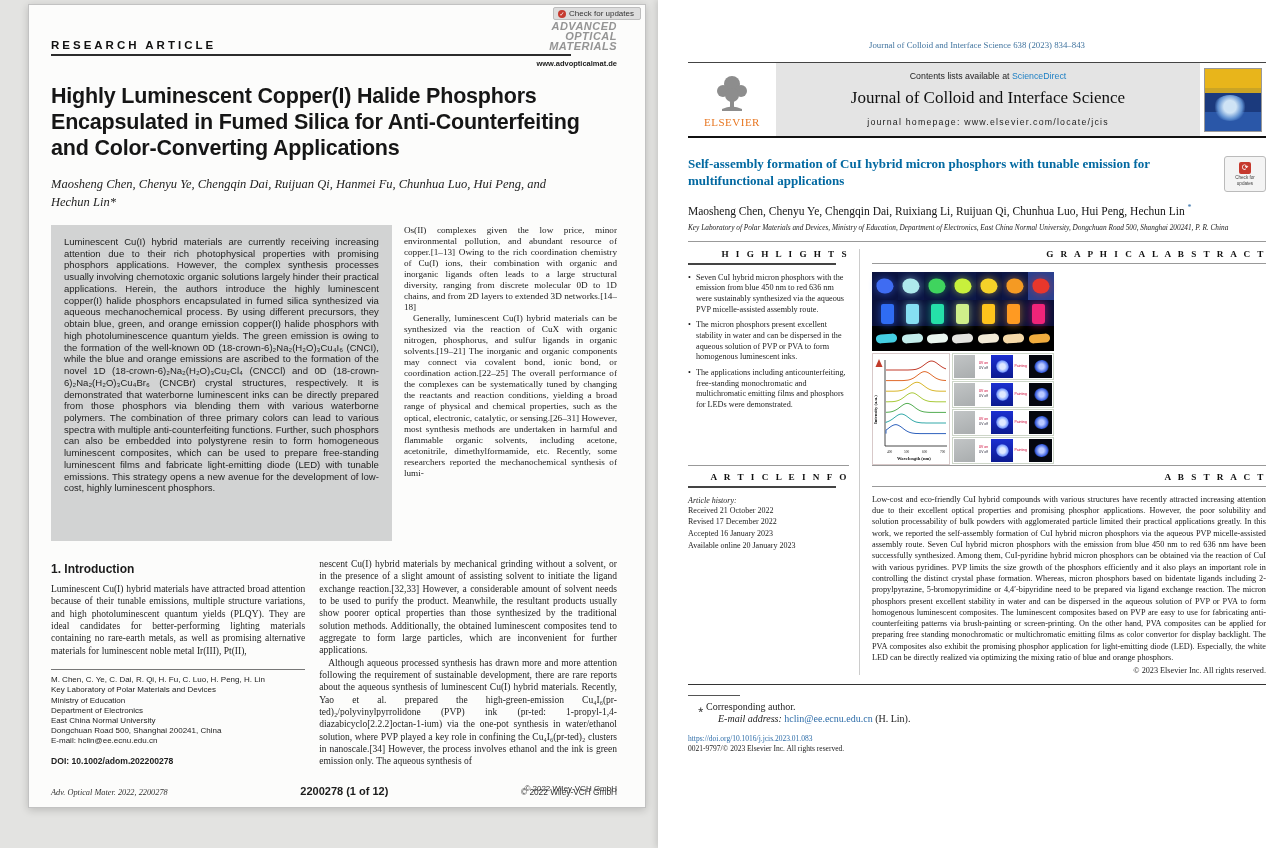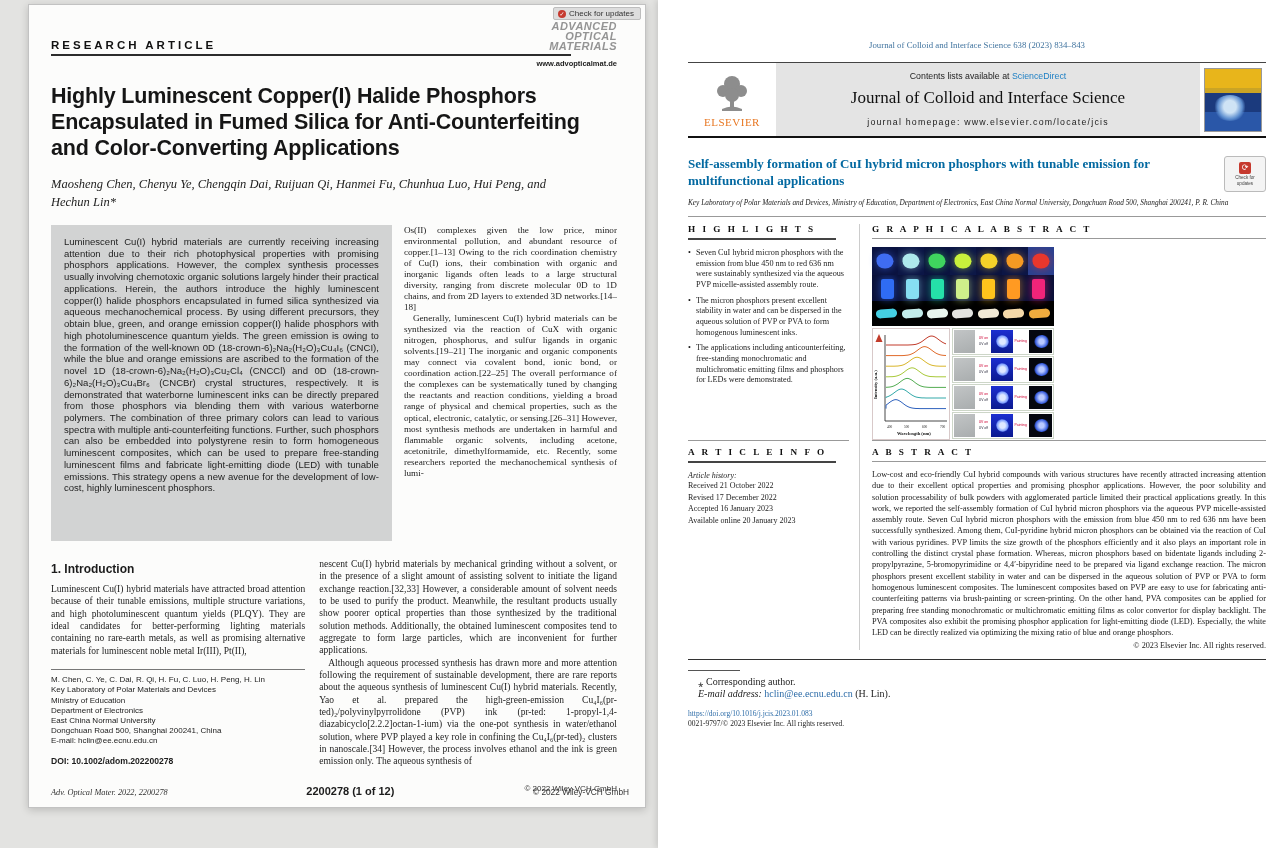--- a/index.html
+++ b/index.html
@@ -41,21 +41,21 @@
   .lp-body { font-size:9.5px; line-height:1.3; text-align:justify; }
   .lp-colR p + p { text-indent:9px; }
   .fn-rule { border-top:1px solid #777; margin:12px 0 5px; }
   .lp-fn { font-family:"Liberation Sans",sans-serif; font-size:8px; line-height:1.28; color:#222; }
   .lp-fn a, .lp-email { color:#222; text-decoration:none; }
   .orcid-row { display:flex; gap:4px; margin-top:5px; font-family:"Liberation Sans",sans-serif; font-size:7.6px; line-height:1.25; color:#333; }
   .orcid-ic { flex:0 0 11px; width:11px; height:11px; border-radius:50%; background:#a9a9a9; color:#fff;
     font-family:"Liberation Sans",sans-serif; font-size:5.5px; text-align:center; line-height:11px; }
   .lp-doi { font-family:"Liberation Sans",sans-serif; font-weight:bold; font-size:8.6px; margin-top:9px; }
   .lp-wiley { text-align:right; font-family:"Liberation Sans",sans-serif; font-size:8px; color:#333; margin-top:16px; }
-  .lp-footer { position:absolute; left:22px; right:16px; bottom:10px; display:flex; justify-content:space-between; align-items:baseline;gap:32px; }
+  .lp-footer { position:absolute; left:22px; right:28px; bottom:10px; display:flex; justify-content:space-between; align-items:baseline;gap:32px; }
   .lpf-l { font-style:italic; font-size:8.3px; color:#333; }
   .lpf-c { font-family:"Liberation Sans",sans-serif; font-weight:bold; font-size:11px; }
   .lpf-r { font-family:"Liberation Sans",sans-serif; font-size:8.3px; color:#333; }
 
   
   .page-right { position:absolute; left:658px; top:0; width:622px; height:848px; background:#ffffff;
     box-shadow:-2px 0 6px rgba(0,0,0,.12); overflow:hidden; }
   .rp-inner { position:relative; padding:40px 14px 0 30px; height:100%; }
 
   .rp-ref { text-align:center; font-size:8.8px; color:#41749f; }
@@ -81,36 +81,36 @@
   .rp-badge .btx { font-family:"Liberation Sans",sans-serif; font-size:4.6px; color:#444; text-align:center; line-height:1.15; }
 
   .rp-authors { margin-top:11px; font-size:11.5px; color:#151515; }
   .rp-authors .star { color:#2d6ca8; font-size:8px; vertical-align:super; }
   .rp-affil { margin-top:6px; font-style:italic; font-size:7.3px; color:#222; }
   .rp-thinrule { border-top:1px solid #999; margin-top:9px; }
 
   .rp-cols { display:flex; margin-top:7px; }
   .rp-colL { width:172px; padding-right:10px; border-right:1px solid #ccc; }
   .rp-colR { flex:1; padding-left:12px; }
-  .sec-head { font-family:"Liberation Serif",serif; font-weight:bold; font-size:9.2px; letter-spacing:2.5px; color:#111; }
+  .sec-head { font-family:"Liberation Serif",serif; font-weight:bold; font-size:9.2px; letter-spacing:2.5px; color:#111;text-align:right; }
   .sec-rule-bold { border-top:2px solid #444; width:92%; margin-top:4px; }
   .sec-rule-thin { border-top:1px solid #999; width:100%; margin-top:4px; }
   .hl-list { margin-top:8px; font-size:8.2px; line-height:1.3; }
   .hl-item { display:flex; gap:4px; margin-bottom:5px; }
   .hl-item .b { flex:0 0 4px; }
   .band1 { height:214px; }
   .band-hr { border-top:1px solid #999; margin:2px 0 6px; }
   .ai-hist { margin-top:8px; font-style:italic; font-size:8px; }
   .ai-line { font-size:8px; line-height:1.45; }
   .abs-text { margin-top:7px; font-size:8.25px; line-height:1.37; text-align:justify; color:#161616; }
   .abs-copy { text-align:right; font-size:8.2px; margin-top:3px; }
   .rp-botrule { border-top:1.5px solid #333; margin-top:9px; }
   .rp-fnrule { border-top:1px solid #555; width:52px; margin-top:10px; }
   .rp-fn { font-size:10px; margin-top:3px; padding-left:10px;font-family:Liberation Serif, serif; }
-  .rp-fn .em { font-style:italic; }
+  .rp-fn .em { font-style:italic;margin-left:20px; }
   .rp-fn a { color:#2d6ca8; text-decoration:none; }
   .rp-doi { font-size:7.5px; margin-top:10px; color:#2d6ca8; }
   .rp-issn { font-size:7.5px; margin-top:1px; color:#222; }
 
   
   .ga-img { margin-top:8px; width:182px; }
   .ga-row { display:flex; }
   .ga-powders { height:28px; }
   .ga-powders .cell { flex:1; position:relative; }
   .ga-powders .cell .blob { position:absolute; left:50%; top:50%; width:17px; height:15px; transform:translate(-50%,-50%); border-radius:45% 55% 50% 50%; }
@@ -230,20 +230,24 @@
       <h1 class="rp-title">Self-assembly formation of CuI hybrid micron phosphors with tunable emission for multifunctional applications</h1>
       <div class="rp-badge">
         <span class="bic">⟳</span>
         <span class="btx">
           <span>Check for</span><br>
           <span>updates</span>
         </span>
       </div>
     </div>
 
+    <div class="rp-authors">
+      <span>Maosheng Chen, Chenyu Ye, Chengqin Dai, Ruixiang Li, Ruijuan Qi, Chunhua Luo, Hui Peng, Hechun Lin</span>
+      <span class="star">*</span>
+    </div>
     <div class="rp-affil">Key Laboratory of Polar Materials and Devices, Ministry of Education, Department of Electronics, East China Normal University, Dongchuan Road 500, Shanghai 200241, P. R. China</div>
     <div class="rp-thinrule"></div>
 
     <div class="rp-cols">
       <div class="rp-colL">
         <div class="band1">
           <div class="sec-head">H I G H L I G H T S</div>
           <div class="sec-rule-bold"></div>
           <div class="hl-list">
             <div class="hl-item">

